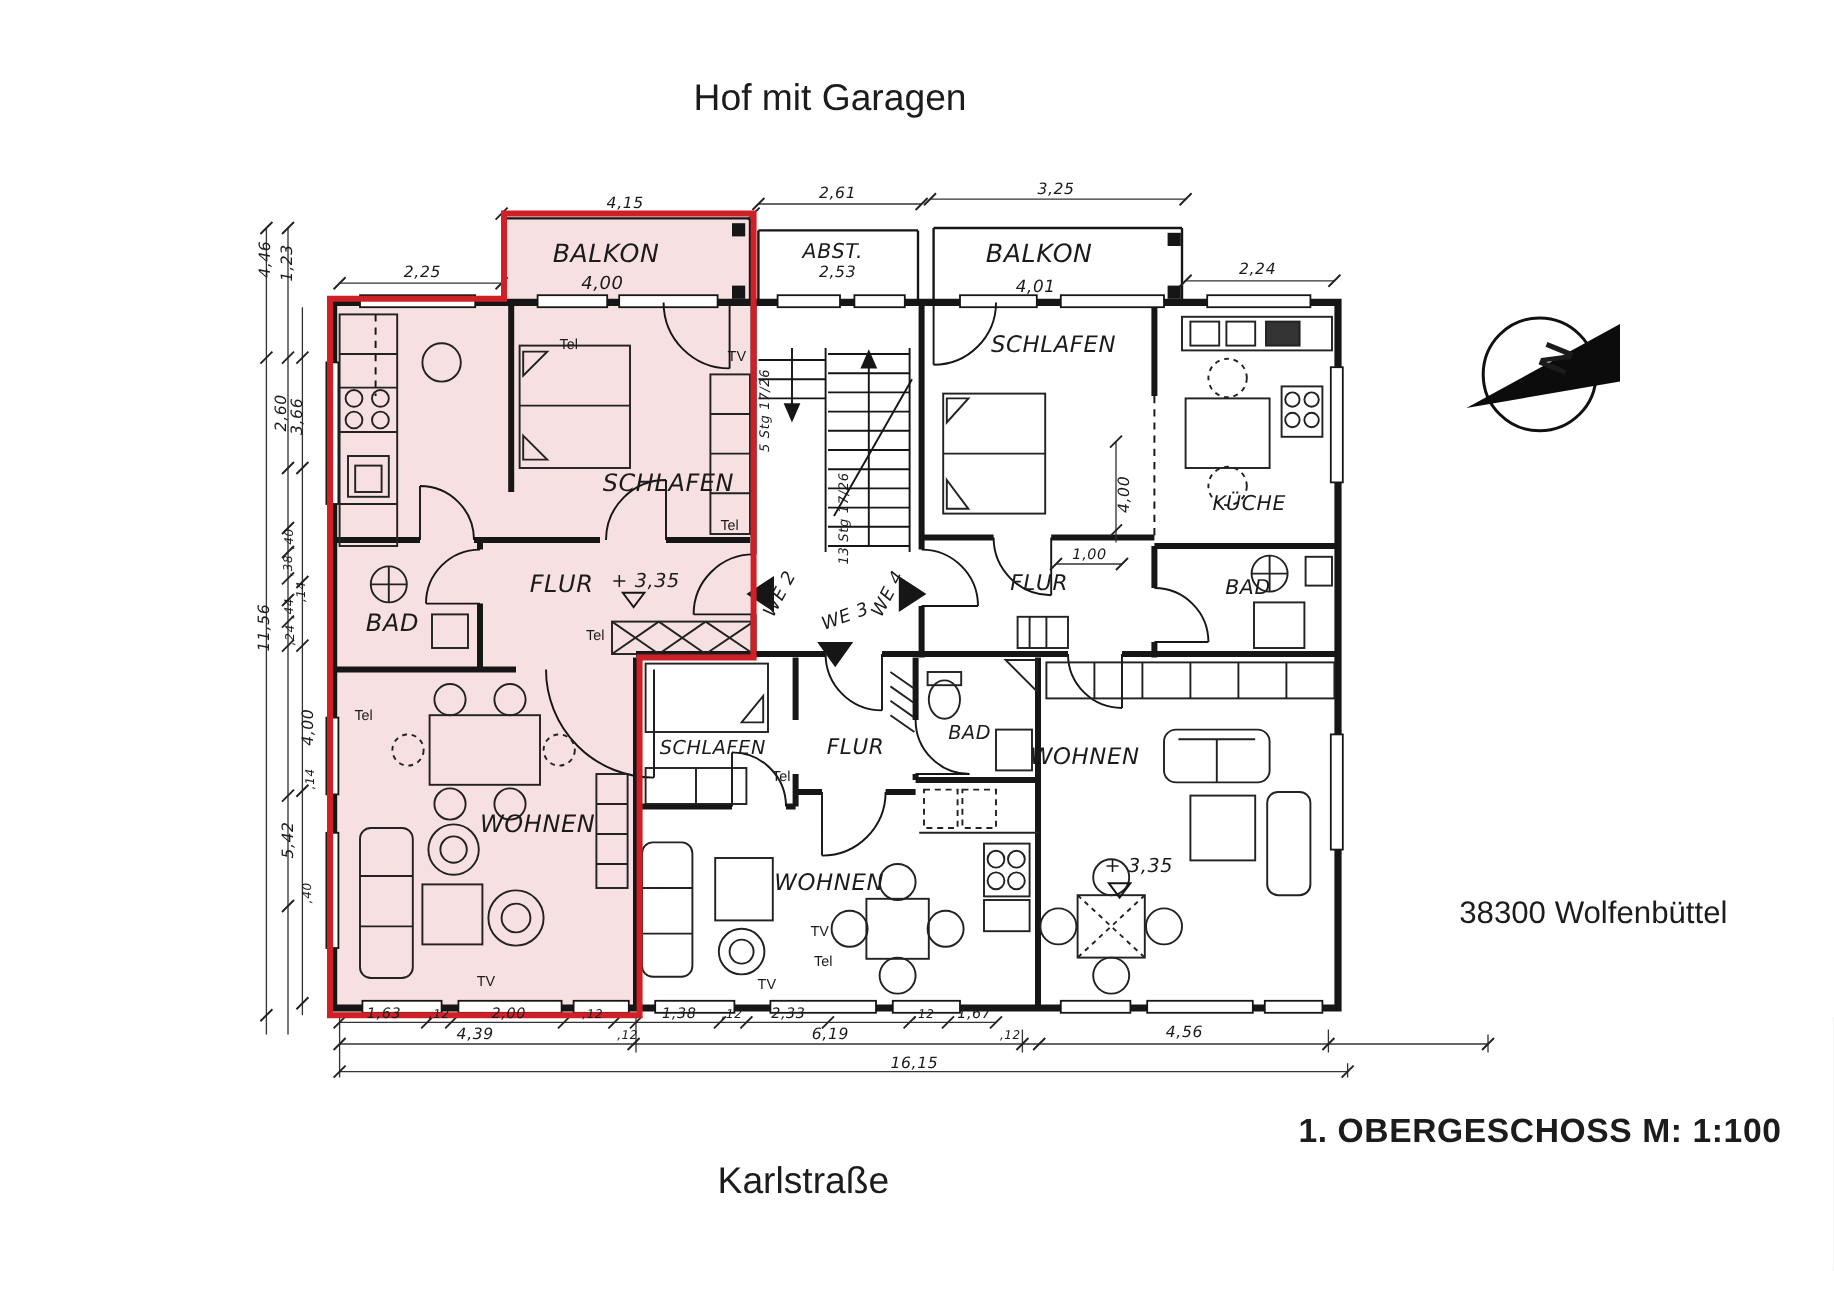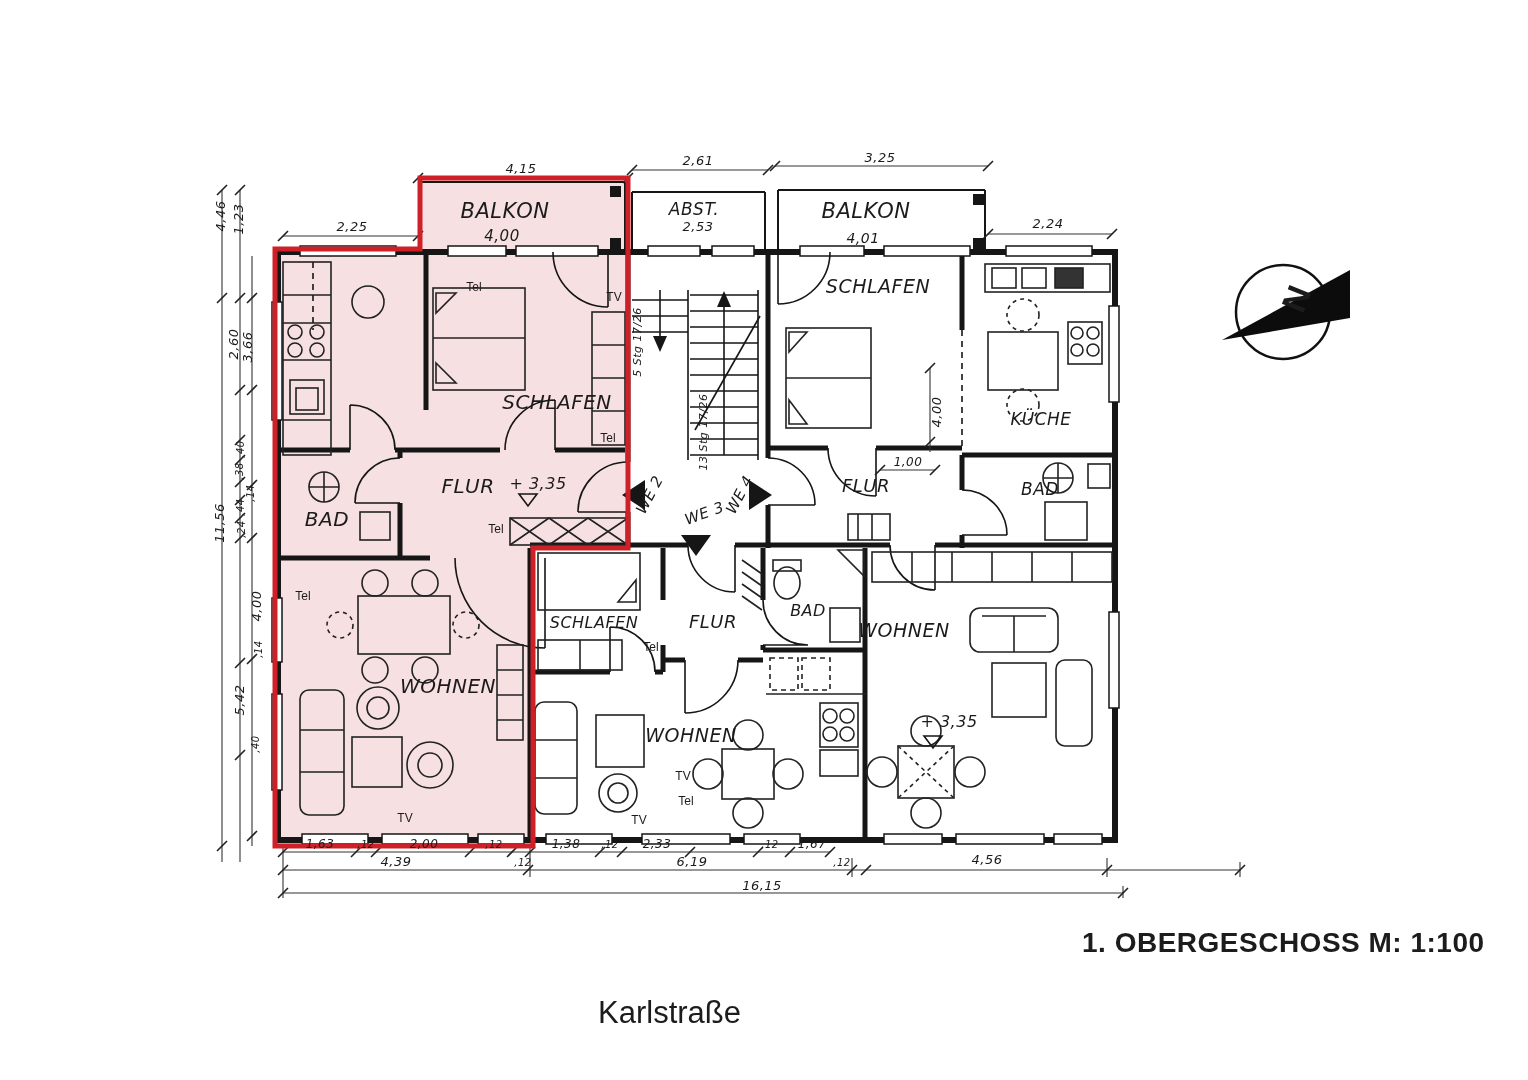--- a/index.html
+++ b/index.html
@@ -1,21 +1,21 @@
 <!DOCTYPE html>
 <html><head>
 <meta charset="utf-8">
 <style>
   html,body{margin:0;padding:0;background:#e9e9e9;}
   .page{position:relative;width:1528px;height:1080px;background:#ffffff;overflow:hidden;
         font-family:"Liberation Sans",sans-serif;color:#1c1c1c;}
   .page svg{position:absolute;left:0;top:0;}
   .chrome{position:absolute;white-space:nowrap;}
   .title-top{left:578px;top:64px;font-size:31px;}
-  .street{left:598px;top:966px;font-size:31px;margin-top:29px;}
+  .street{left:598px;top:966px;font-size:31px;}
   .plan-title{left:1082px;top:927px;font-size:28px;font-weight:bold;letter-spacing:0.5px;text-align:center;}
   .info{left:1216px;top:744px;font-size:26px;line-height:33px;}
   svg text{text-anchor:middle;fill:#1b1b1b;}
   .hand-labels text{font-family:"DejaVu Sans",sans-serif;font-style:italic;letter-spacing:0.5px;}
   .print-labels text{font-family:"Liberation Sans",sans-serif;letter-spacing:0px;font-style:normal;}
   .w{stroke:#161616;fill:none}
   .thin{stroke-width:1.6}
   .dim{stroke:#333;stroke-width:1.1;fill:none}
   .furn{stroke:#222;stroke-width:1.6;fill:none}
 </style>
@@ -335,18 +335,20 @@
         <text x="496" y="533" font-size="12">Tel</text>
         <text x="303" y="600" font-size="12">Tel</text>
         <text x="683" y="780" font-size="12">TV</text>
         <text x="686" y="805" font-size="12">Tel</text>
         <text x="405" y="822" font-size="12">TV</text>
         <text x="651" y="651" font-size="12">Tel</text>
         <text x="639" y="824" font-size="12">TV</text>
       </g>
 </svg>
 
+<div class="chrome title-top">Hof mit Garagen</div>
 <div class="chrome street">Karlstraße</div>
 <div class="chrome plan-title">1. OBERGESCHOSS M: 1:100</div>
 <div class="chrome info">
+  <div>38300 Wolfenbüttel</div>
 </div>
 
 </div>
 
 </body></html>

